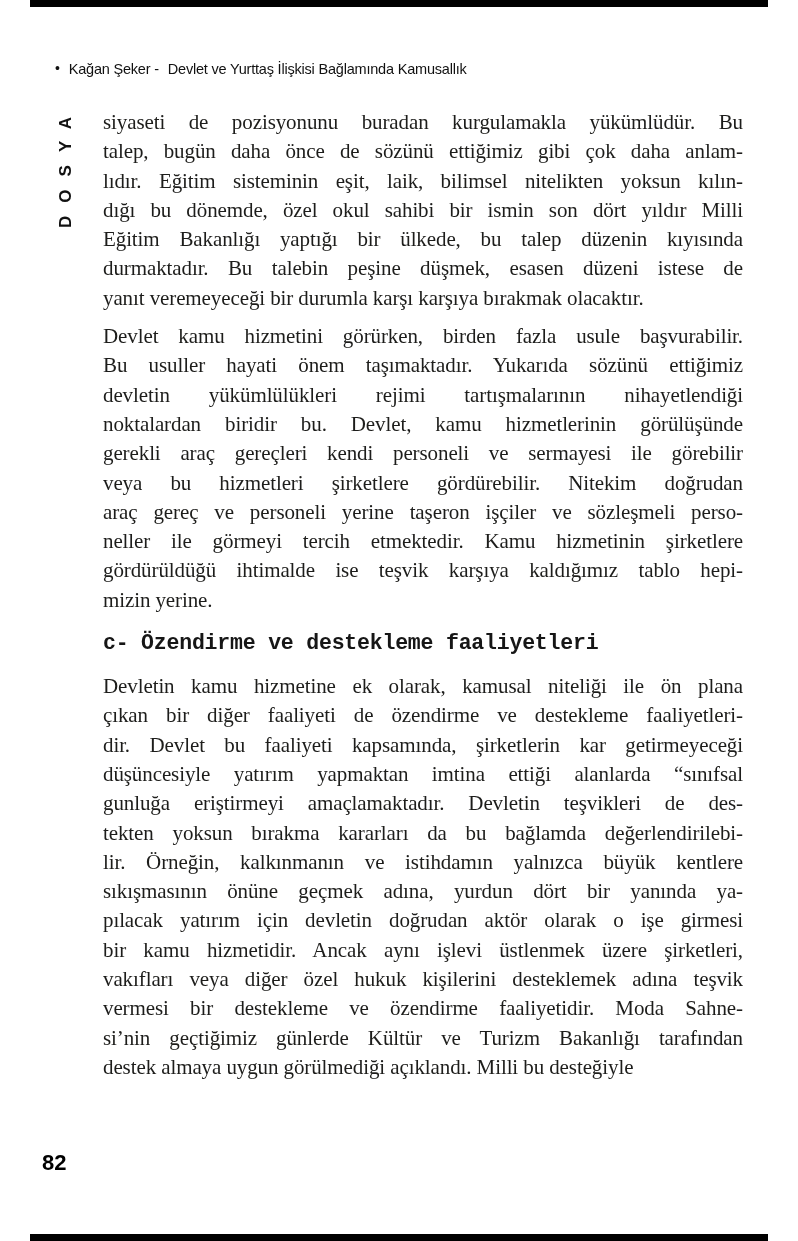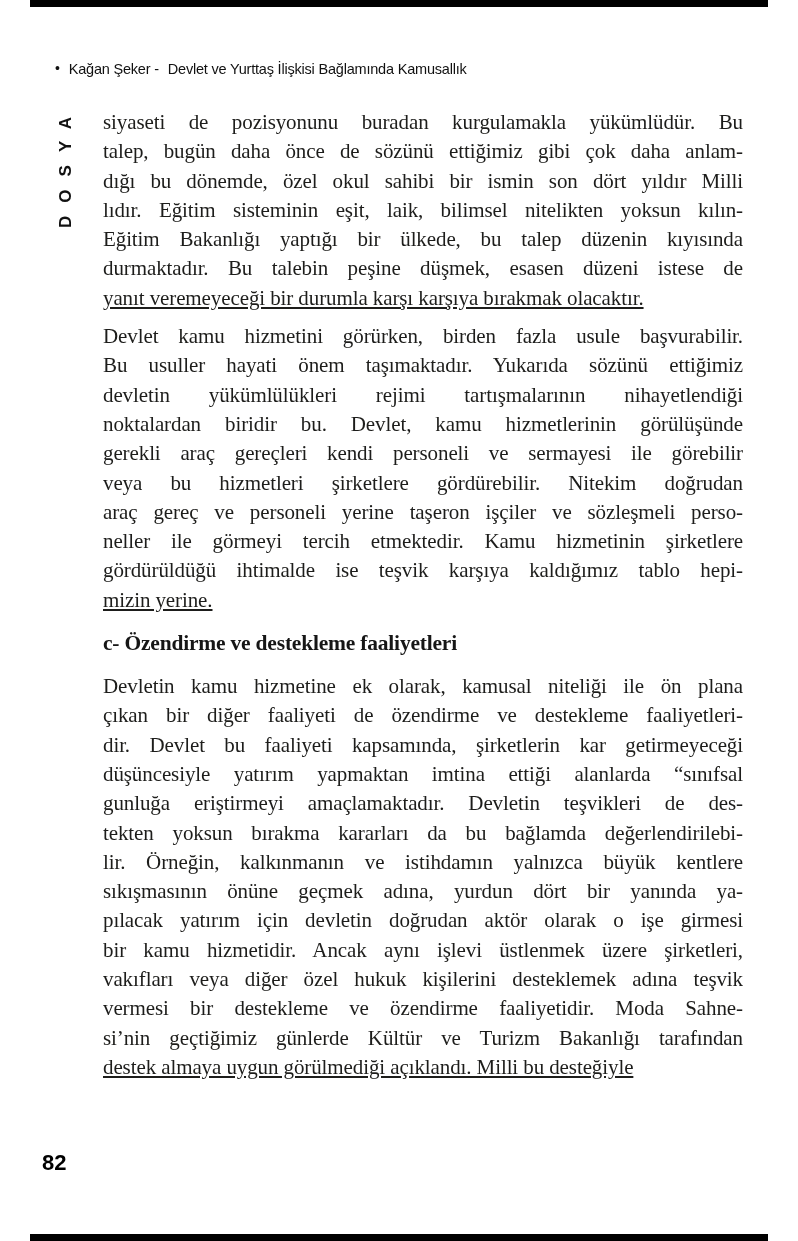--- a/index.html
+++ b/index.html
@@ -23,23 +23,23 @@
     transform:translate(-50%,-50%) rotate(-90deg);
     font-family:"Liberation Sans",sans-serif;font-weight:700;font-size:17px;
     letter-spacing:13px;color:#111111;white-space:nowrap;
   }
   .text-column{position:absolute;left:103px;top:108px;width:652px;}
   .paragraph{margin:0 12px 9px 0;}
   .line{
     font-size:21px;line-height:29.3px;letter-spacing:-0.1px;
     text-align:justify;text-align-last:justify;color:#1d1d1b;
   }
-  .line.last{text-align-last:left;text-decoration:underline;}
+  .line.last{text-align-last:left;}
   .heading{
-    font-family:Liberation Serif, serif;font-weight:700;font-size:21.5px;
+    font-family:Liberation Mono, monospace;font-weight:700;font-size:21.5px;
     letter-spacing:-0.2px;color:#161616;margin:13px 0 14px 0;line-height:30px;
   }
   .page-number{
     position:absolute;left:42px;top:1150px;
     font-family:"Liberation Sans",sans-serif;font-weight:700;font-size:22px;color:#000000;
   }
 </style>
 </head>
 <body>
 
@@ -51,22 +51,22 @@
     <span class="author">Kağan Şeker -</span>
     <span class="title">Devlet ve Yurttaş İlişkisi Bağlamında Kamusallık</span>
   </div>
 
   <div class="side-label">DOSYA</div>
 
   <div class="text-column">
       <div class="paragraph">
         <div class="line">siyaseti de pozisyonunu buradan kurgulamakla yükümlüdür. Bu</div>
         <div class="line">talep, bugün daha önce de sözünü ettiğimiz gibi çok daha anlam-</div>
+        <div class="line">lıdır. Eğitim sisteminin eşit, laik, bilimsel nitelikten yoksun kılın-</div>
         <div class="line">dığı bu dönemde, özel okul sahibi bir ismin son dört yıldır Milli</div>
-        <div class="line">lıdır. Eğitim sisteminin eşit, laik, bilimsel nitelikten yoksun kılın-</div>
         <div class="line">Eğitim Bakanlığı yaptığı bir ülkede, bu talep düzenin kıyısında</div>
         <div class="line">durmaktadır. Bu talebin peşine düşmek, esasen düzeni istese de</div>
         <div class="line last">yanıt veremeyeceği bir durumla karşı karşıya bırakmak olacaktır.</div>
       </div>
       <div class="paragraph">
         <div class="line">Devlet kamu hizmetini görürken, birden fazla usule başvurabilir.</div>
         <div class="line">Bu usuller hayati önem taşımaktadır. Yukarıda sözünü ettiğimiz</div>
         <div class="line">devletin yükümlülükleri rejimi tartışmalarının nihayetlendiği</div>
         <div class="line">noktalardan biridir bu. Devlet, kamu hizmetlerinin görülüşünde</div>
         <div class="line">gerekli araç gereçleri kendi personeli ve sermayesi ile görebilir</div>

